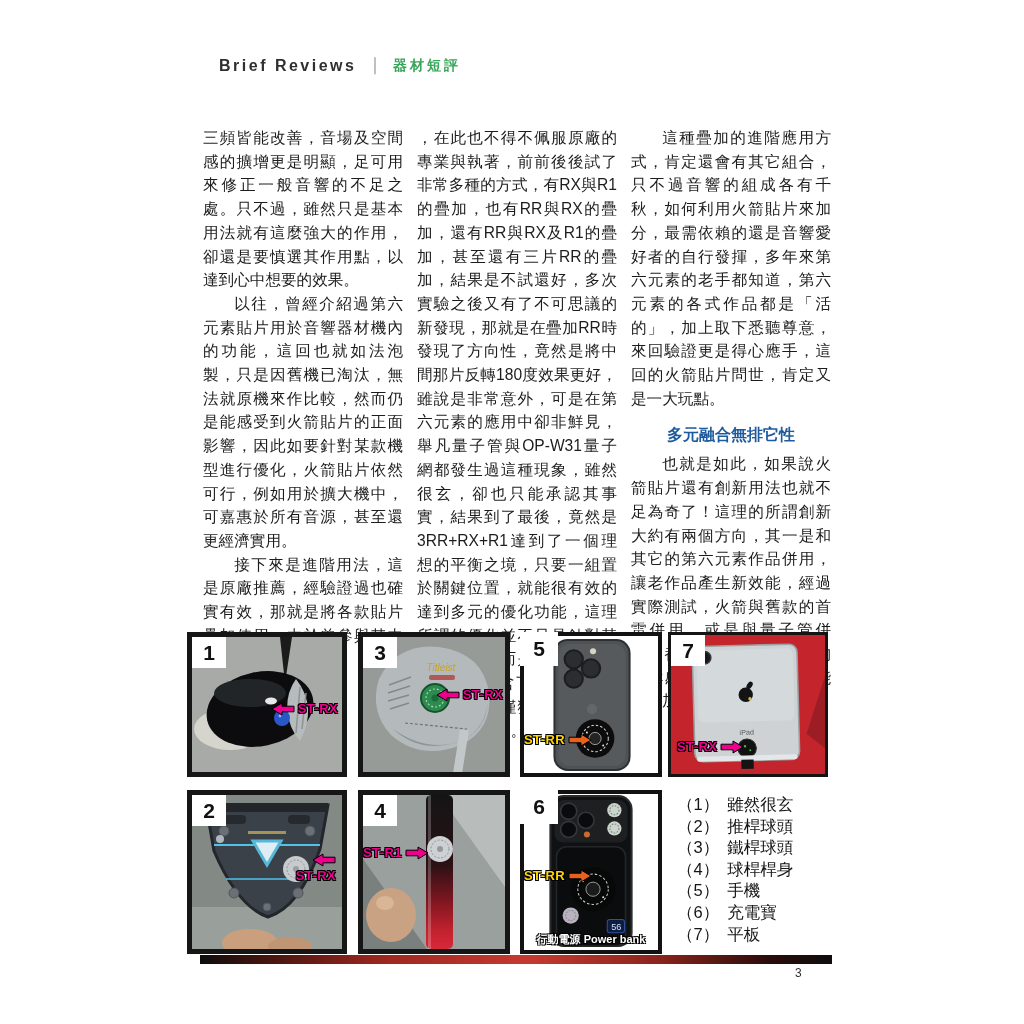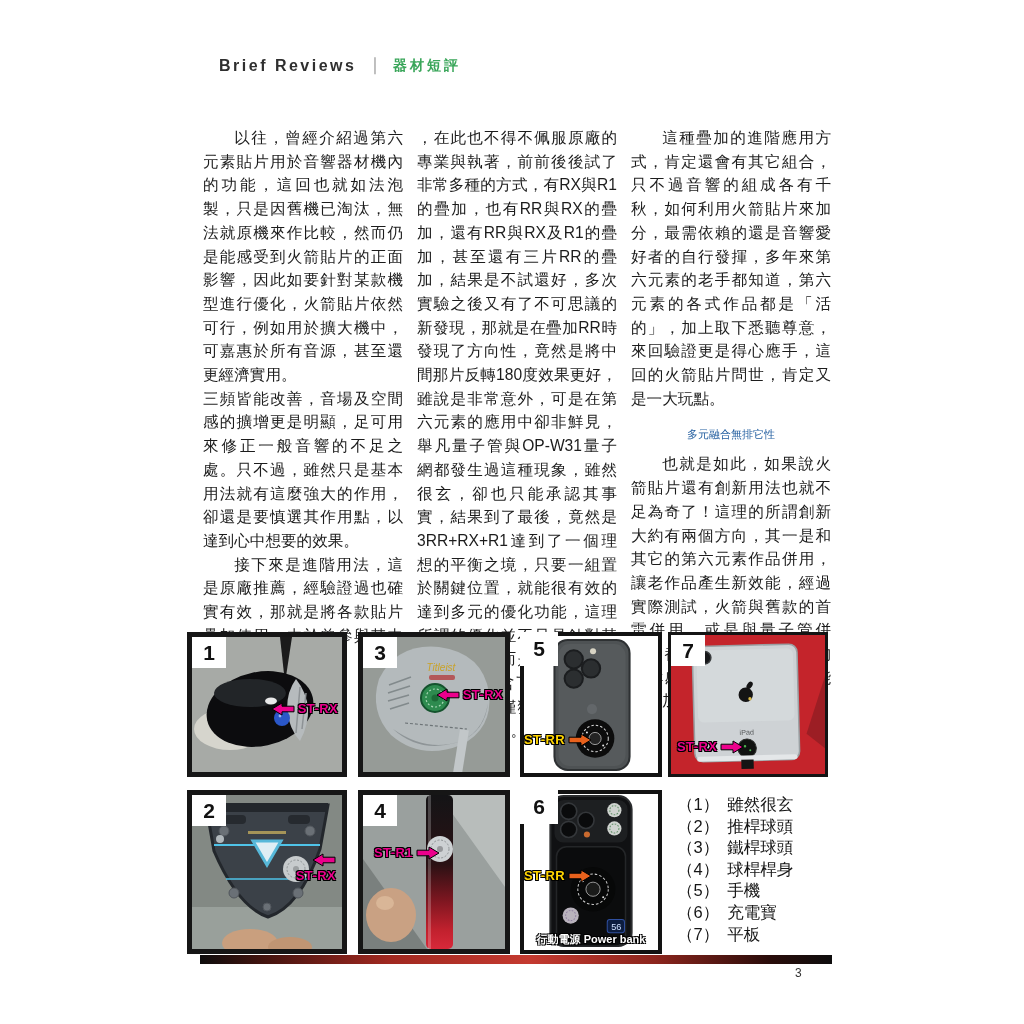--- a/index.html
+++ b/index.html
@@ -36,21 +36,21 @@
   }
   .col{width:200px;}
   .para{
     font-size:15.6px;line-height:23.7px;
     text-align:justify;text-justify:inter-ideograph;
     color:var(--ink);
   }
   .indent{text-indent:2em;}
   .sec-head{
     color:var(--heading-blue);
-    font-weight:400;font-size:11px;line-height:23px;
+    font-weight:700;font-size:16px;line-height:23px;
     text-align:center;margin:13px 0 6px;
   }
   
   .photo-grid{position:absolute;left:187px;top:632px;width:641px;height:322px;}
   .photo{position:absolute;background:#999;}
   .framed{border:5px solid #161616;}
   .thin-framed{border:4px solid #121212;}
   .photo svg{display:block;width:100%;height:100%;}
   .num-box{
     position:absolute;top:0;left:0;z-index:3;
@@ -96,22 +96,22 @@
 <body>
 
 <div class="page-header">
   <span class="hdr-en">Brief Reviews</span>
   <span class="hdr-sep">｜</span>
   <span class="hdr-zh">器材短評</span>
 </div>
 
 <div class="columns">
   <div class="col">
+    <p class="para">三頻皆能改善，音場及空間感的擴增更是明顯，足可用來修正一般音響的不足之處。只不過，雖然只是基本用法就有這麼強大的作用，卻還是要慎選其作用點，以達到心中想要的效果。</p>
     <p class="para indent">以往，曾經介紹過第六元素貼片用於音響器材機內的功能，這回也就如法泡製，只是因舊機已淘汰，無法就原機來作比較，然而仍是能感受到火箭貼片的正面影響，因此如要針對某款機型進行優化，火箭貼片依然可行，例如用於擴大機中，可嘉惠於所有音源，甚至還更經濟實用。</p>
-    <p class="para">三頻皆能改善，音場及空間感的擴增更是明顯，足可用來修正一般音響的不足之處。只不過，雖然只是基本用法就有這麼強大的作用，卻還是要慎選其作用點，以達到心中想要的效果。</p>
     <p class="para indent">接下來是進階用法，這是原廠推薦，經驗證過也確實有效，那就是將各款貼片疊加使用，由於曾參與其中部份過程</p>
   </div>
   <div class="col">
     <p class="para">，在此也不得不佩服原廠的專業與執著，前前後後試了非常多種的方式，有RX與R1的疊加，也有RR與RX的疊加，還有RR與RX及R1的疊加，甚至還有三片RR的疊加，結果是不試還好，多次實驗之後又有了不可思議的新發現，那就是在疊加RR時發現了方向性，竟然是將中間那片反轉180度效果更好，雖說是非常意外，可是在第六元素的應用中卻非鮮見，舉凡量子管與OP-W31量子網都發生過這種現象，雖然很玄，卻也只能承認其事實，結果到了最後，竟然是3RR+RX+R1達到了一個理想的平衡之境，只要一組置於關鍵位置，就能很有效的達到多元的優化功能，這理所謂的優化並不只是針對某一個項目，而是聆聽感覺的整體，還包含了3D感與空間的擴增，不僅獨特而且還是第六元素專屬。</p>
   </div>
   <div class="col">
     <p class="para indent">這種疊加的進階應用方式，肯定還會有其它組合，只不過音響的組成各有千秋，如何利用火箭貼片來加分，最需依賴的還是音響愛好者的自行發揮，多年來第六元素的老手都知道，第六元素的各式作品都是「活的」，加上取下悉聽尊意，來回驗證更是得心應手，這回的火箭貼片問世，肯定又是一大玩點。</p>
     <div class="sec-head">
       <div>多元融合無排它性</div>
     </div>
@@ -280,21 +280,21 @@
       <path d="M0 64 L64 154 L0 154 Z" fill="#7a807e"></path>
       <ellipse cx="28" cy="120" rx="25" ry="27" fill="#c9a183"></ellipse>
       <ellipse cx="22" cy="108" rx="9" ry="7" fill="#d9b697"></ellipse>
       <rect x="63" y="0" width="27" height="154" rx="5" fill="url(#shaftGrad)"></rect>
       <rect x="65" y="0" width="3" height="154" fill="#ffffff" opacity=".22"></rect>
       <circle cx="77" cy="54" r="13" fill="#cdd1d3"></circle>
       <circle cx="77" cy="54" r="9" fill="none" stroke="#8f9496" stroke-width="1" stroke-dasharray="2 1.6"></circle>
       <circle cx="77" cy="54" r="3" fill="#96989b"></circle>
     </svg>
     <div class="num-box">4</div>
-    <div class="plabel magenta" style="left:11px;top:50px;">
+    <div class="plabel magenta" style="left:0;top:50px;">
       <span>ST-R1</span>
       <span class="arrow pink">
         <svg viewBox="0 0 24 14">
             <path d="M23 7 L13 1 L13 4.2 L1 4.2 L1 9.8 L13 9.8 L13 13 Z" fill="currentColor" stroke="#000" stroke-width="1"></path>
           </svg>
       </span>
     </div>
   </figure>
 
   <figure class="photo thin-framed" style="left:333px;top:158px;width:142px;height:164px;background:#fff;">

